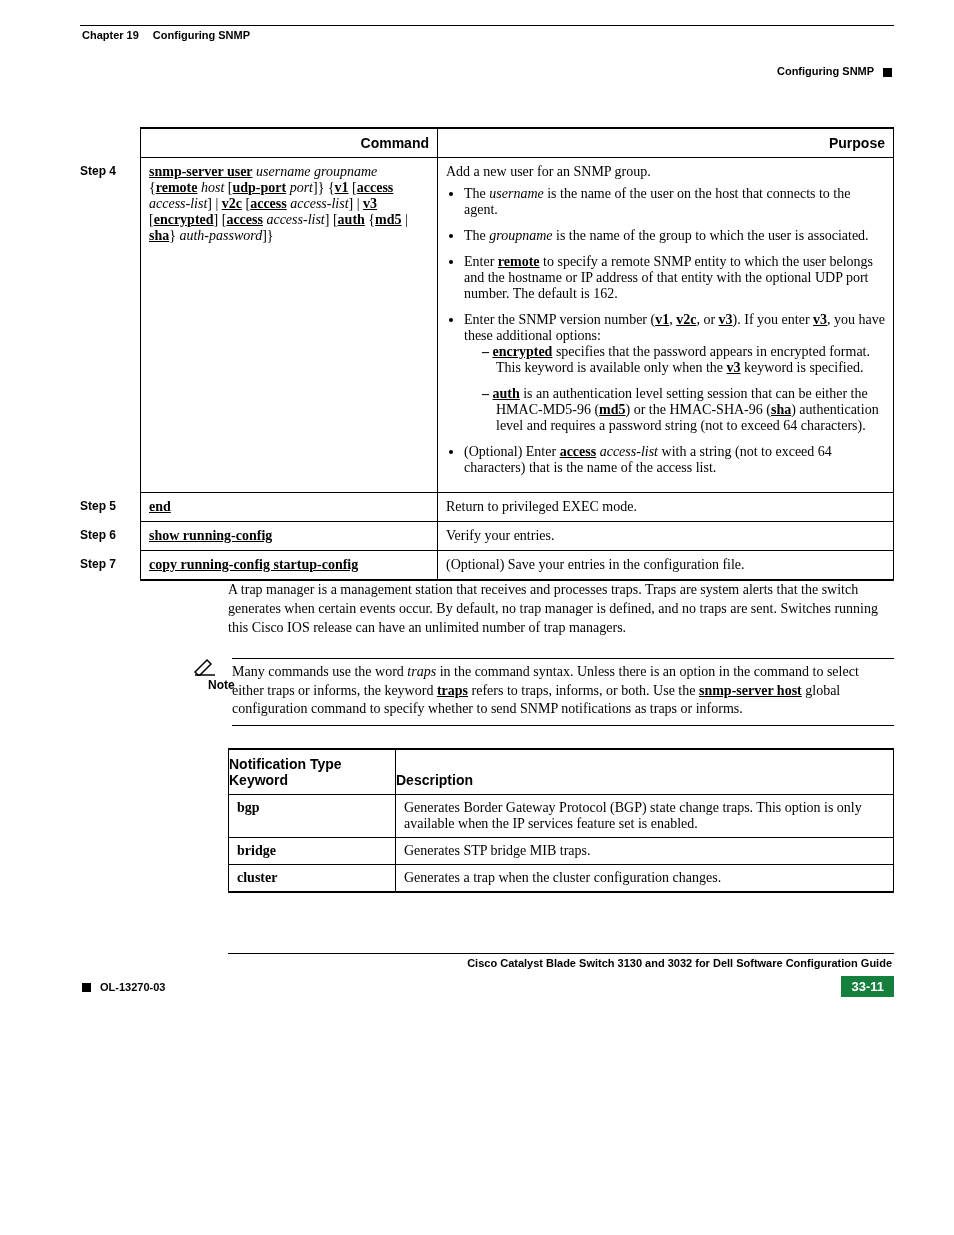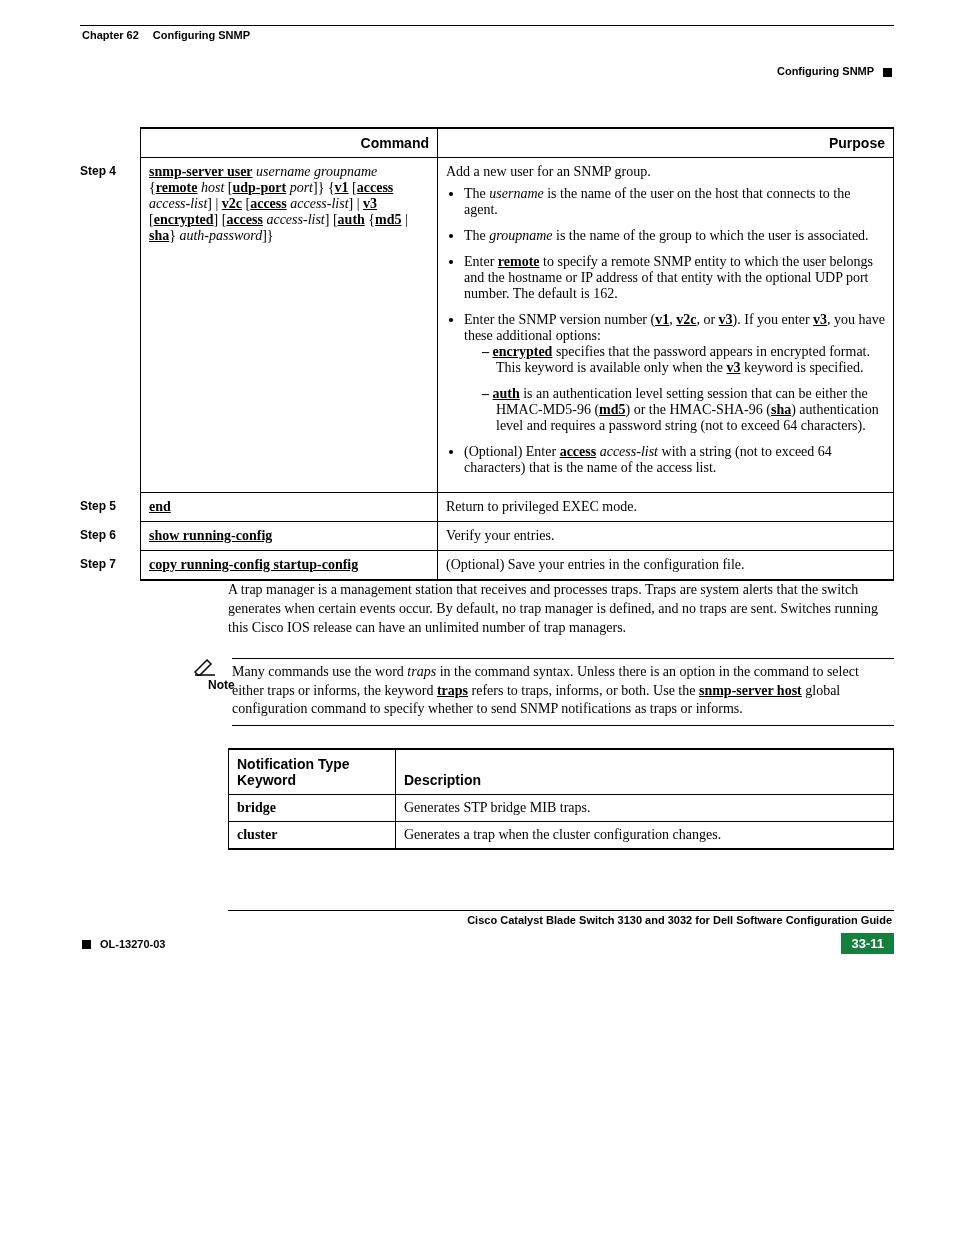--- a/index.html
+++ b/index.html
@@ -180,21 +180,21 @@
   table.notif {
     margin-left: 148px;
     border-collapse: collapse;
     font-size: 14px;
     width: calc(100% - 148px);
   }
   table.notif th {
     font-family: Arial, Helvetica, sans-serif;
     font-weight: bold;
     text-align: left;
-    padding: 6px 8px;
+    padding: 6px 0;
     border-top: 2px solid #000;
     border-bottom: 1px solid #000;
     border-left: 1px solid #000;
     vertical-align: bottom;
   }
   table.notif th:last-child { border-right: 1px solid #000; }
   table.notif td {
     padding: 5px 8px;
     border-bottom: 1px solid #000;
     border-left: 1px solid #000;
@@ -246,21 +246,21 @@
   }
 </style>
 </head>
 <body>
 
 <div class="page">
 
   <div class="top-rule"></div>
   <div class="top-header">
     <div class="left">
-      <span>Chapter 62</span>
+      <span>Chapter 19</span>
       <span>Configuring SNMP</span>
     </div>
   </div>
   <div class="right-block">
     <span>Configuring SNMP</span>
     <span class="square"></span>
   </div>
 
   <div class="cmd-table-wrap">
     <table class="cmd">
@@ -337,20 +337,24 @@
 
   <table class="notif">
     <thead>
       <tr>
         <th><span>Notification Type<br>Keyword</span></th>
         <th>Description</th>
       </tr>
     </thead>
     <tbody>
       <tr>
+        <td class="kw">bgp</td>
+        <td>Generates Border Gateway Protocol (BGP) state change traps. This option is only available when the IP services feature set is enabled.</td>
+      </tr>
+      <tr>
         <td class="kw">bridge</td>
         <td>Generates STP bridge MIB traps.</td>
       </tr>
       <tr class="lastrow">
         <td class="kw">cluster</td>
         <td>Generates a trap when the cluster configuration changes.</td>
       </tr>
     </tbody>
   </table>
 

